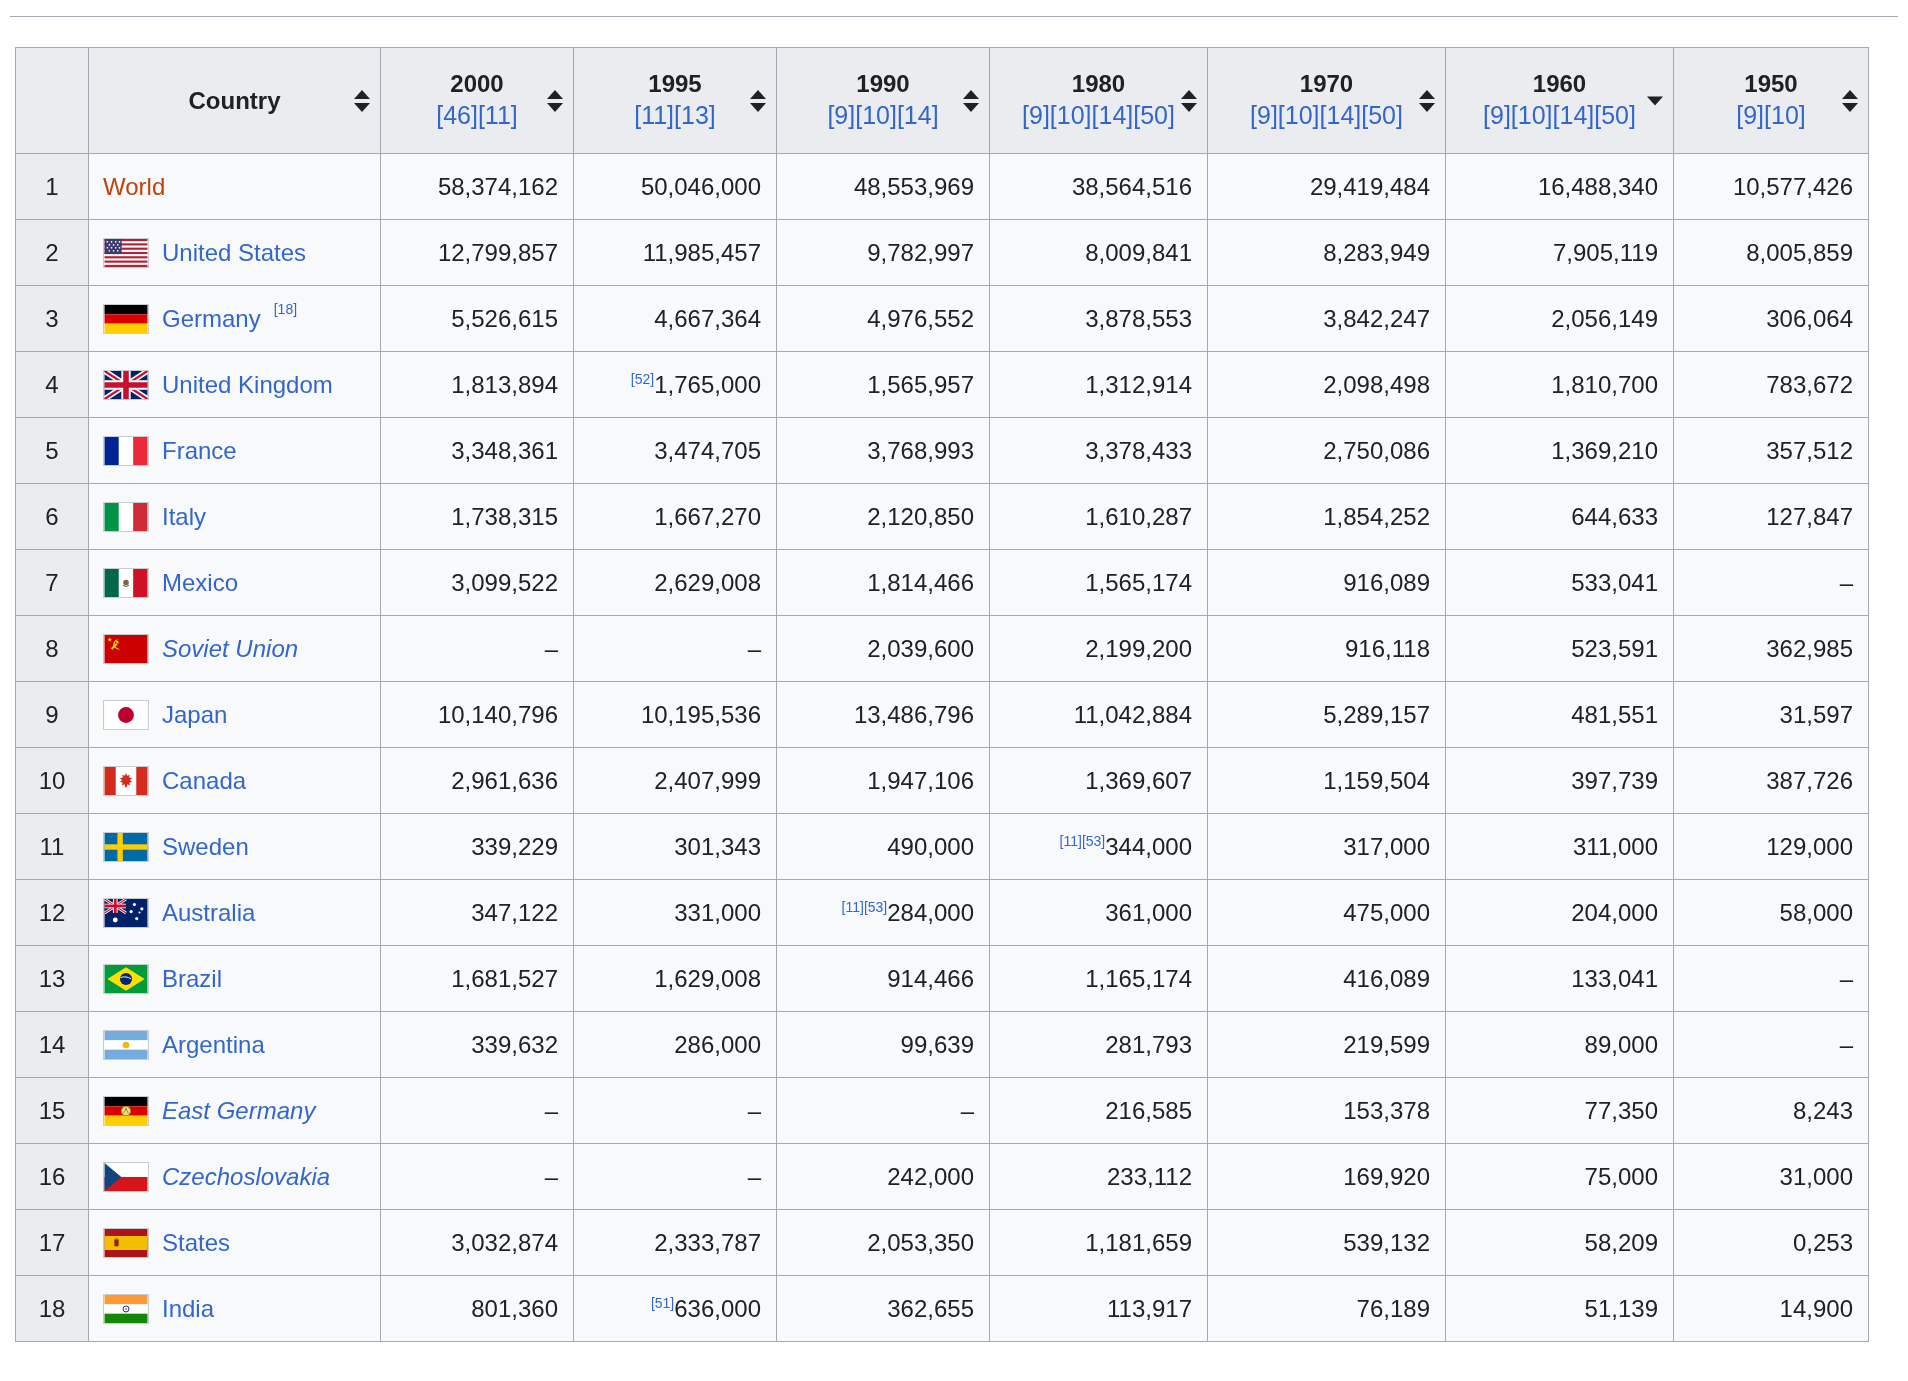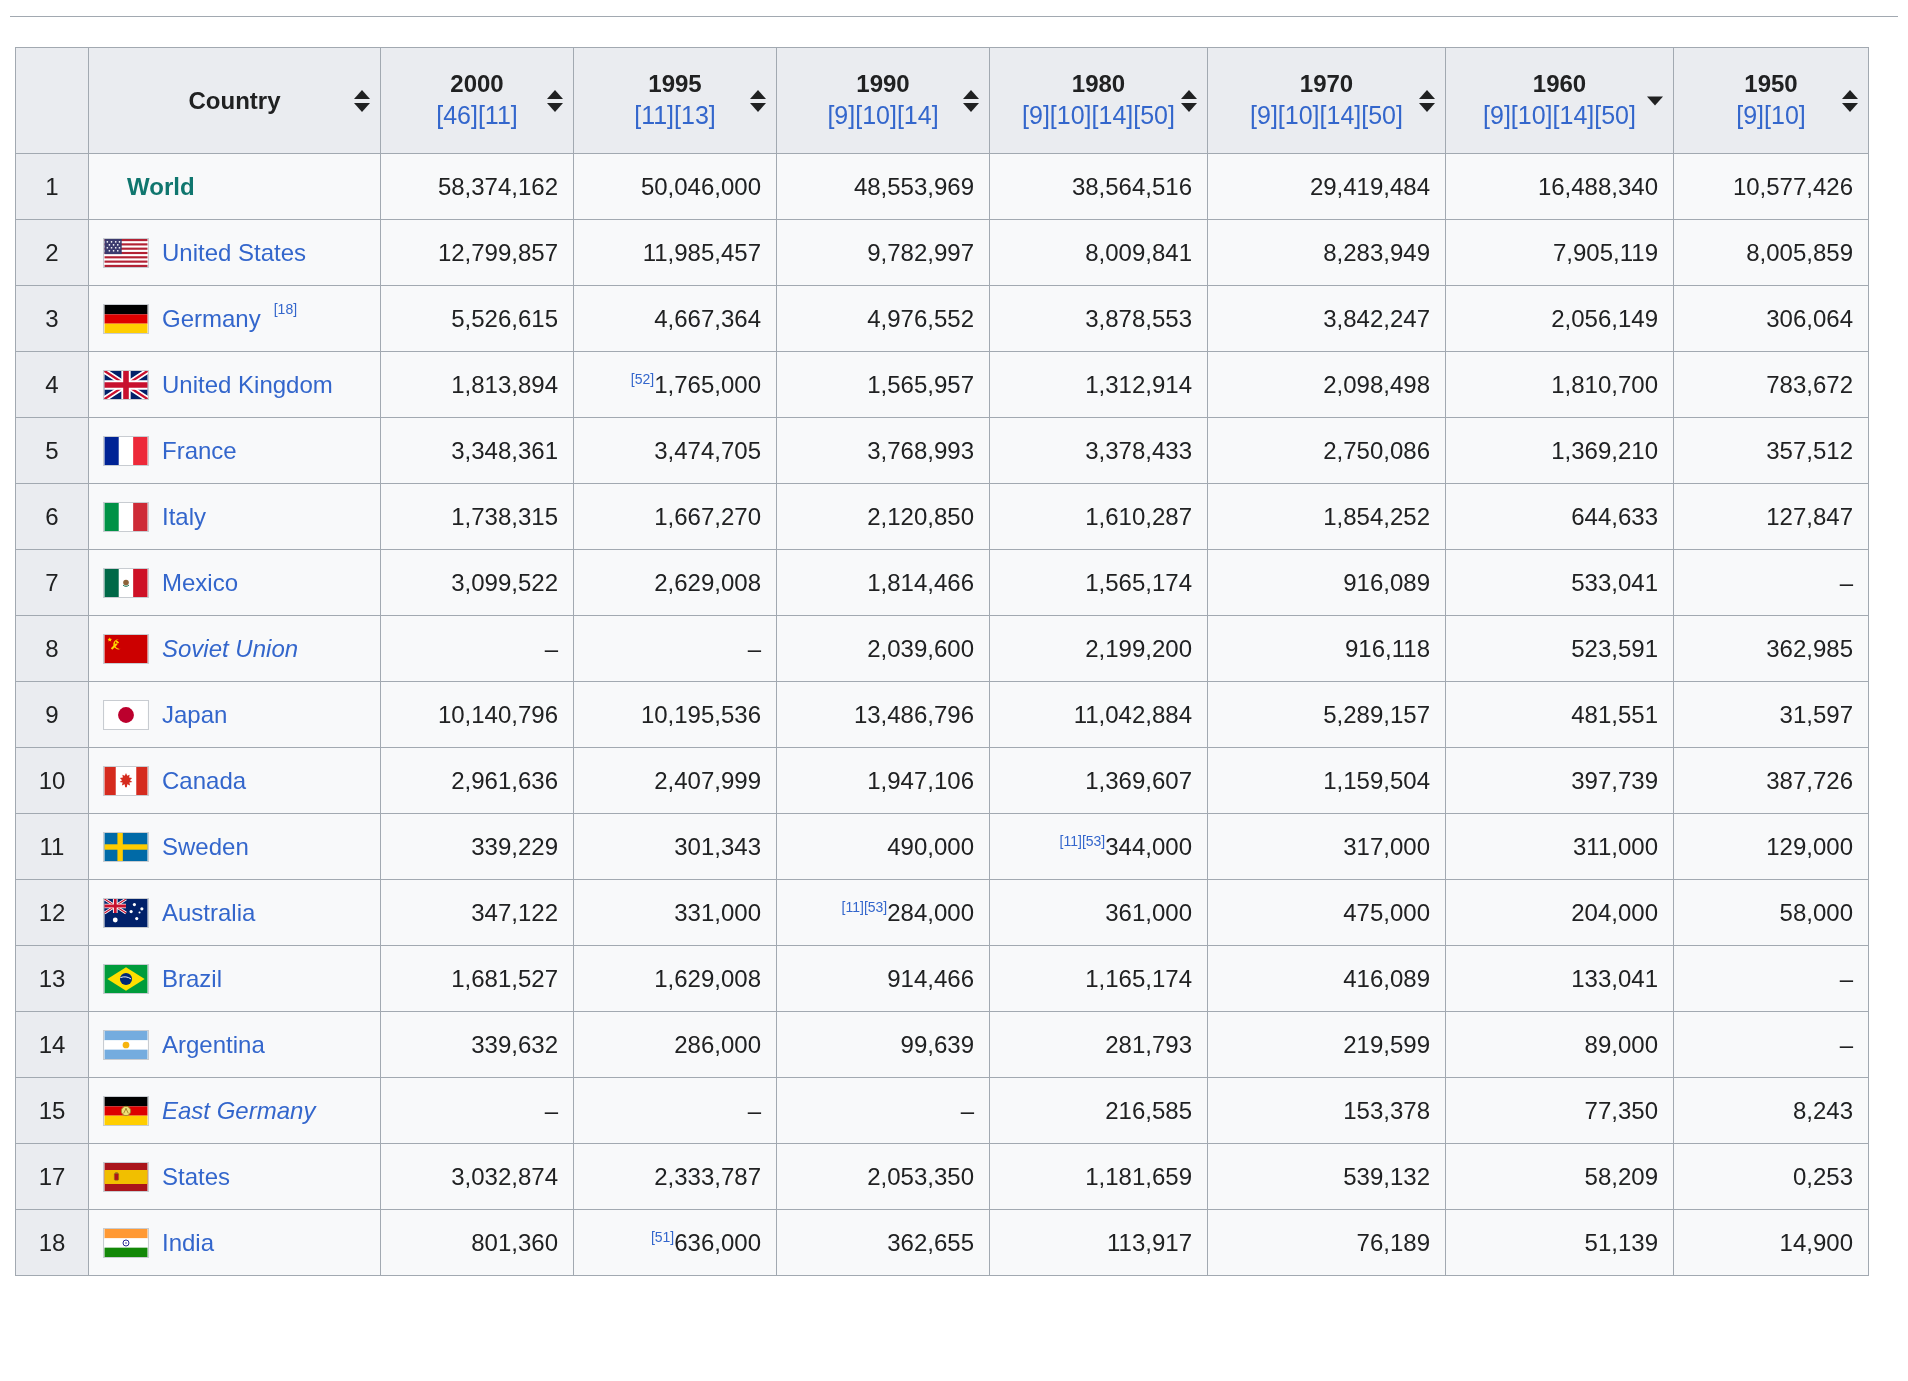--- a/index.html
+++ b/index.html
@@ -27,21 +27,21 @@
   .tri-down{width:0;height:0;border-left:8px solid transparent;border-right:8px solid transparent;
             border-top:9px solid #202122;}
   tbody td{height:66px;font-size:24px;background:#f8f9fa;vertical-align:middle;}
   td.rank{background:#eaecf0;text-align:center;color:#202122;}
   td.country-cell{padding:0 6px 0 14px;}
   .country-inner{display:flex;align-items:center;gap:13px;}
   .flag{display:inline-block;width:46px;height:30px;flex:0 0 46px;}
   .flag svg{display:block;width:46px;height:30px;border:1px solid #c8ccd1;box-sizing:border-box;}
   a.country-link{color:#3366cc;text-decoration:none;cursor:pointer;}
   a.country-link.former{font-style:italic;}
-  .world-label{font-weight:bold;color:#0f766e;margin-left:24px;}
+  .world-label{font-weight:normal;color:#c2410c;}
   td.num{text-align:right;padding-right:15px;font-variant-numeric:tabular-nums;}
   tr.world-row td.num{font-weight:normal;margin-left:42px;}
   sup.ref{font-size:14px;color:#3366cc;vertical-align:baseline;position:relative;top:-9px;
           cursor:pointer;text-decoration:none;}
   td.country-cell sup.ref{top:-10px;}
 </style>
 </head>
 <body>
 
 <div class="page">
@@ -507,20 +507,42 @@
           </td>
           <td class="num">–</td>
           <td class="num">–</td>
           <td class="num">–</td>
           <td class="num">216,585</td>
           <td class="num">153,378</td>
           <td class="num">77,350</td>
           <td class="num">8,243</td>
         </tr>
         <tr>
+          <td class="rank">16</td>
+          <td class="country-cell">
+            <span class="country-inner">
+              <span class="flag">
+                <svg viewBox="0 0 46 30" xmlns="http://www.w3.org/2000/svg">
+                  <rect width="46" height="15" fill="#fff"></rect>
+                  <rect y="15" width="46" height="15" fill="#D7141A"></rect>
+                  <path d="M0 0L18 15 0 30z" fill="#11457E"></path>
+                </svg>
+              </span>
+              <a class="country-link former">Czechoslovakia</a>
+            </span>
+          </td>
+          <td class="num">–</td>
+          <td class="num">–</td>
+          <td class="num">242,000</td>
+          <td class="num">233,112</td>
+          <td class="num">169,920</td>
+          <td class="num">75,000</td>
+          <td class="num">31,000</td>
+        </tr>
+        <tr>
           <td class="rank">17</td>
           <td class="country-cell">
             <span class="country-inner">
               <span class="flag">
                 <svg viewBox="0 0 46 30" xmlns="http://www.w3.org/2000/svg">
                   <rect width="46" height="30" fill="#AA151B"></rect>
                   <rect y="7.5" width="46" height="15" fill="#F1BF00"></rect>
                   <rect x="10.5" y="11" width="4.6" height="7.4" rx="1" fill="#AD1519" stroke="#8a7120" stroke-width="0.6"></rect>
                   <rect x="11.5" y="10" width="2.6" height="1.4" fill="#8a7120"></rect>
                 </svg>

